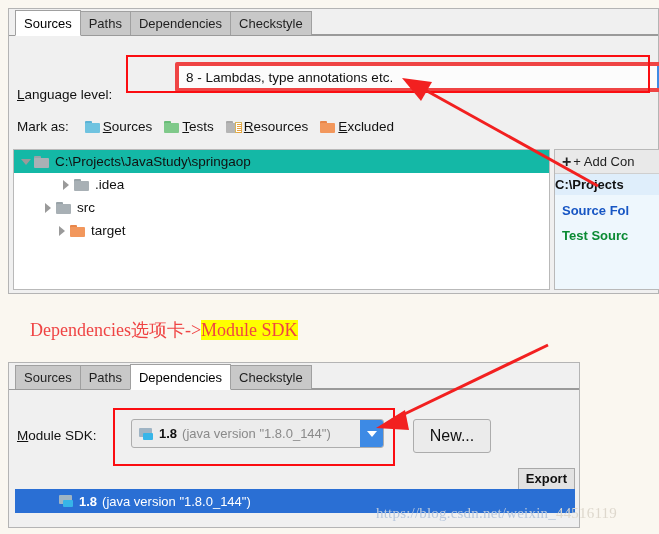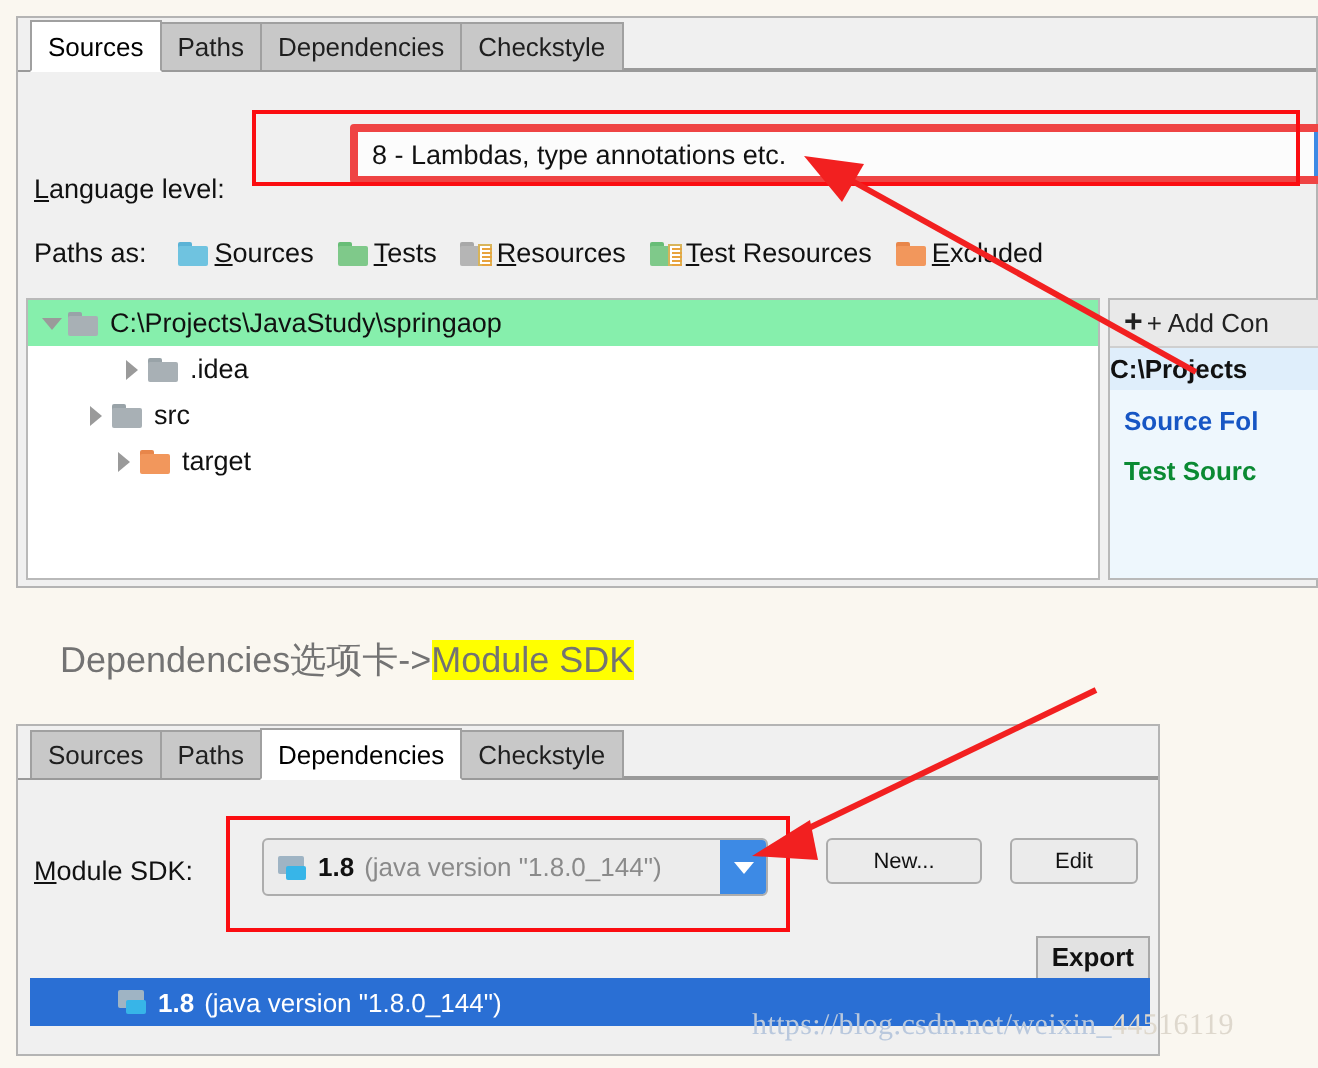--- a/index.html
+++ b/index.html
@@ -178,21 +178,21 @@
     overflow: hidden;
   }
   .treerow {
     height: 23px;
     display: flex;
     align-items: center;
     font-size: 13.5px;
     color: #111;
     white-space: nowrap;
   }
-  .treerow.root { background: #86efac; }
+  .treerow.root { background: #14b8a6; }
   .twisty {
     width: 16px;
     flex: none;
     display: flex;
     align-items: center;
     justify-content: center;
   }
   .twisty i {
     display: block;
     width: 0; height: 0;
@@ -252,34 +252,34 @@
   svg.anno {
     position: absolute;
     left: 0; top: 0;
     width: 659px; height: 534px;
     pointer-events: none;
     overflow: visible;
   }
   .caption {
     position: absolute;
     font-size: 18px;
-    color: #737373;
-    white-space: nowrap;
-    font-family: Liberation Sans, sans-serif;
+    color: #ef4444;
+    white-space: nowrap;
+    font-family: Liberation Serif, serif;
   }
   .hl { background: #ffff00; }
 
   
   .btn {
     position: absolute;
-    height: 23px;
+    height: 34px;
     background: #ebebeb;
     border: 1px solid #acacac;
     border-radius: 3px;
-    font-size: 11px;
+    font-size: 16px;
     color: #111;
     display: flex;
     align-items: center;
     justify-content: center;
   }
   .exportstrip {
     position: absolute;
     display: flex;
     align-items: flex-end;
     height: 22px;
@@ -358,21 +358,21 @@
     <div class="lbl" style="position:absolute; left:8px; top:78px;"><u>L</u><span>anguage level:</span></div>
 
     <div class="combo" style="left:123px; top:53px; width:512px; height:30px;">
       <div class="combo-value">8 - Lambdas, type annotations etc.</div>
       <div class="combo-arrow">
           <i></i>
         </div>
     </div>
 
     <div class="markas" style="left:8px; top:110px;">
-      <span class="lbl" style="margin-right:12px;">Paths as:</span>
+      <span class="lbl" style="margin-right:12px;">Mark as:</span>
 
       <div class="item">
         <span class="folder">
           <span class="tabtop" style="background:#5bb3d6;"></span>
           <span class="body" style="background:#6fc3e0;"></span>
         </span>
         <span class="lbl"><u>S</u><span>ources</span></span>
       </div>
 
       <div class="item">
@@ -385,28 +385,20 @@
 
       <div class="item">
         <span class="folder">
           <span class="tabtop" style="background:#a8a8a8;"></span>
           <span class="body" style="background:#b5b5b5; width:10px;"></span>
           <span class="lines"></span>
         </span>
         <span class="lbl"><u>R</u><span>esources</span></span>
       </div>
 
-      <div class="item">
-        <span class="folder">
-          <span class="tabtop" style="background:#68bd77;"></span>
-          <span class="body" style="background:#7fc98a; width:10px;"></span>
-          <span class="lines"></span>
-        </span>
-        <span class="lbl"><u>T</u><span>est Resources</span></span>
-      </div>
 
       <div class="item">
         <span class="folder">
           <span class="tabtop" style="background:#e8864a;"></span>
           <span class="body" style="background:#f2975c;"></span>
         </span>
         <span class="lbl"><u>E</u><span>xcluded</span></span>
       </div>
     </div>
 
@@ -492,21 +484,20 @@
         </span>
         <b style="color:#111;">1.8</b>
         <span style="color:#8a8a8a;">(java version "1.8.0_144")</span>
       </div>
       <div class="combo-arrow" style="width:23px; border-radius:0 2px 2px 0;">
           <i></i>
         </div>
     </div>
 
     <div class="btn" style="left:404px; top:56px; width:78px;">New...</div>
-    <div class="btn" style="left:496px; top:56px; width:64px;">Edit</div>
 
     <div class="exportstrip" style="left:6px; top:105px; width:560px;">
       <div class="exporttab">Export</div>
       <div class="exportfill"></div>
     </div>
 
     <div class="listrow" style="left:6px; top:126px; width:560px; height:24px;">
       <span class="sdkicon">
         <span class="f1"></span>
           <span class="f2"></span>

